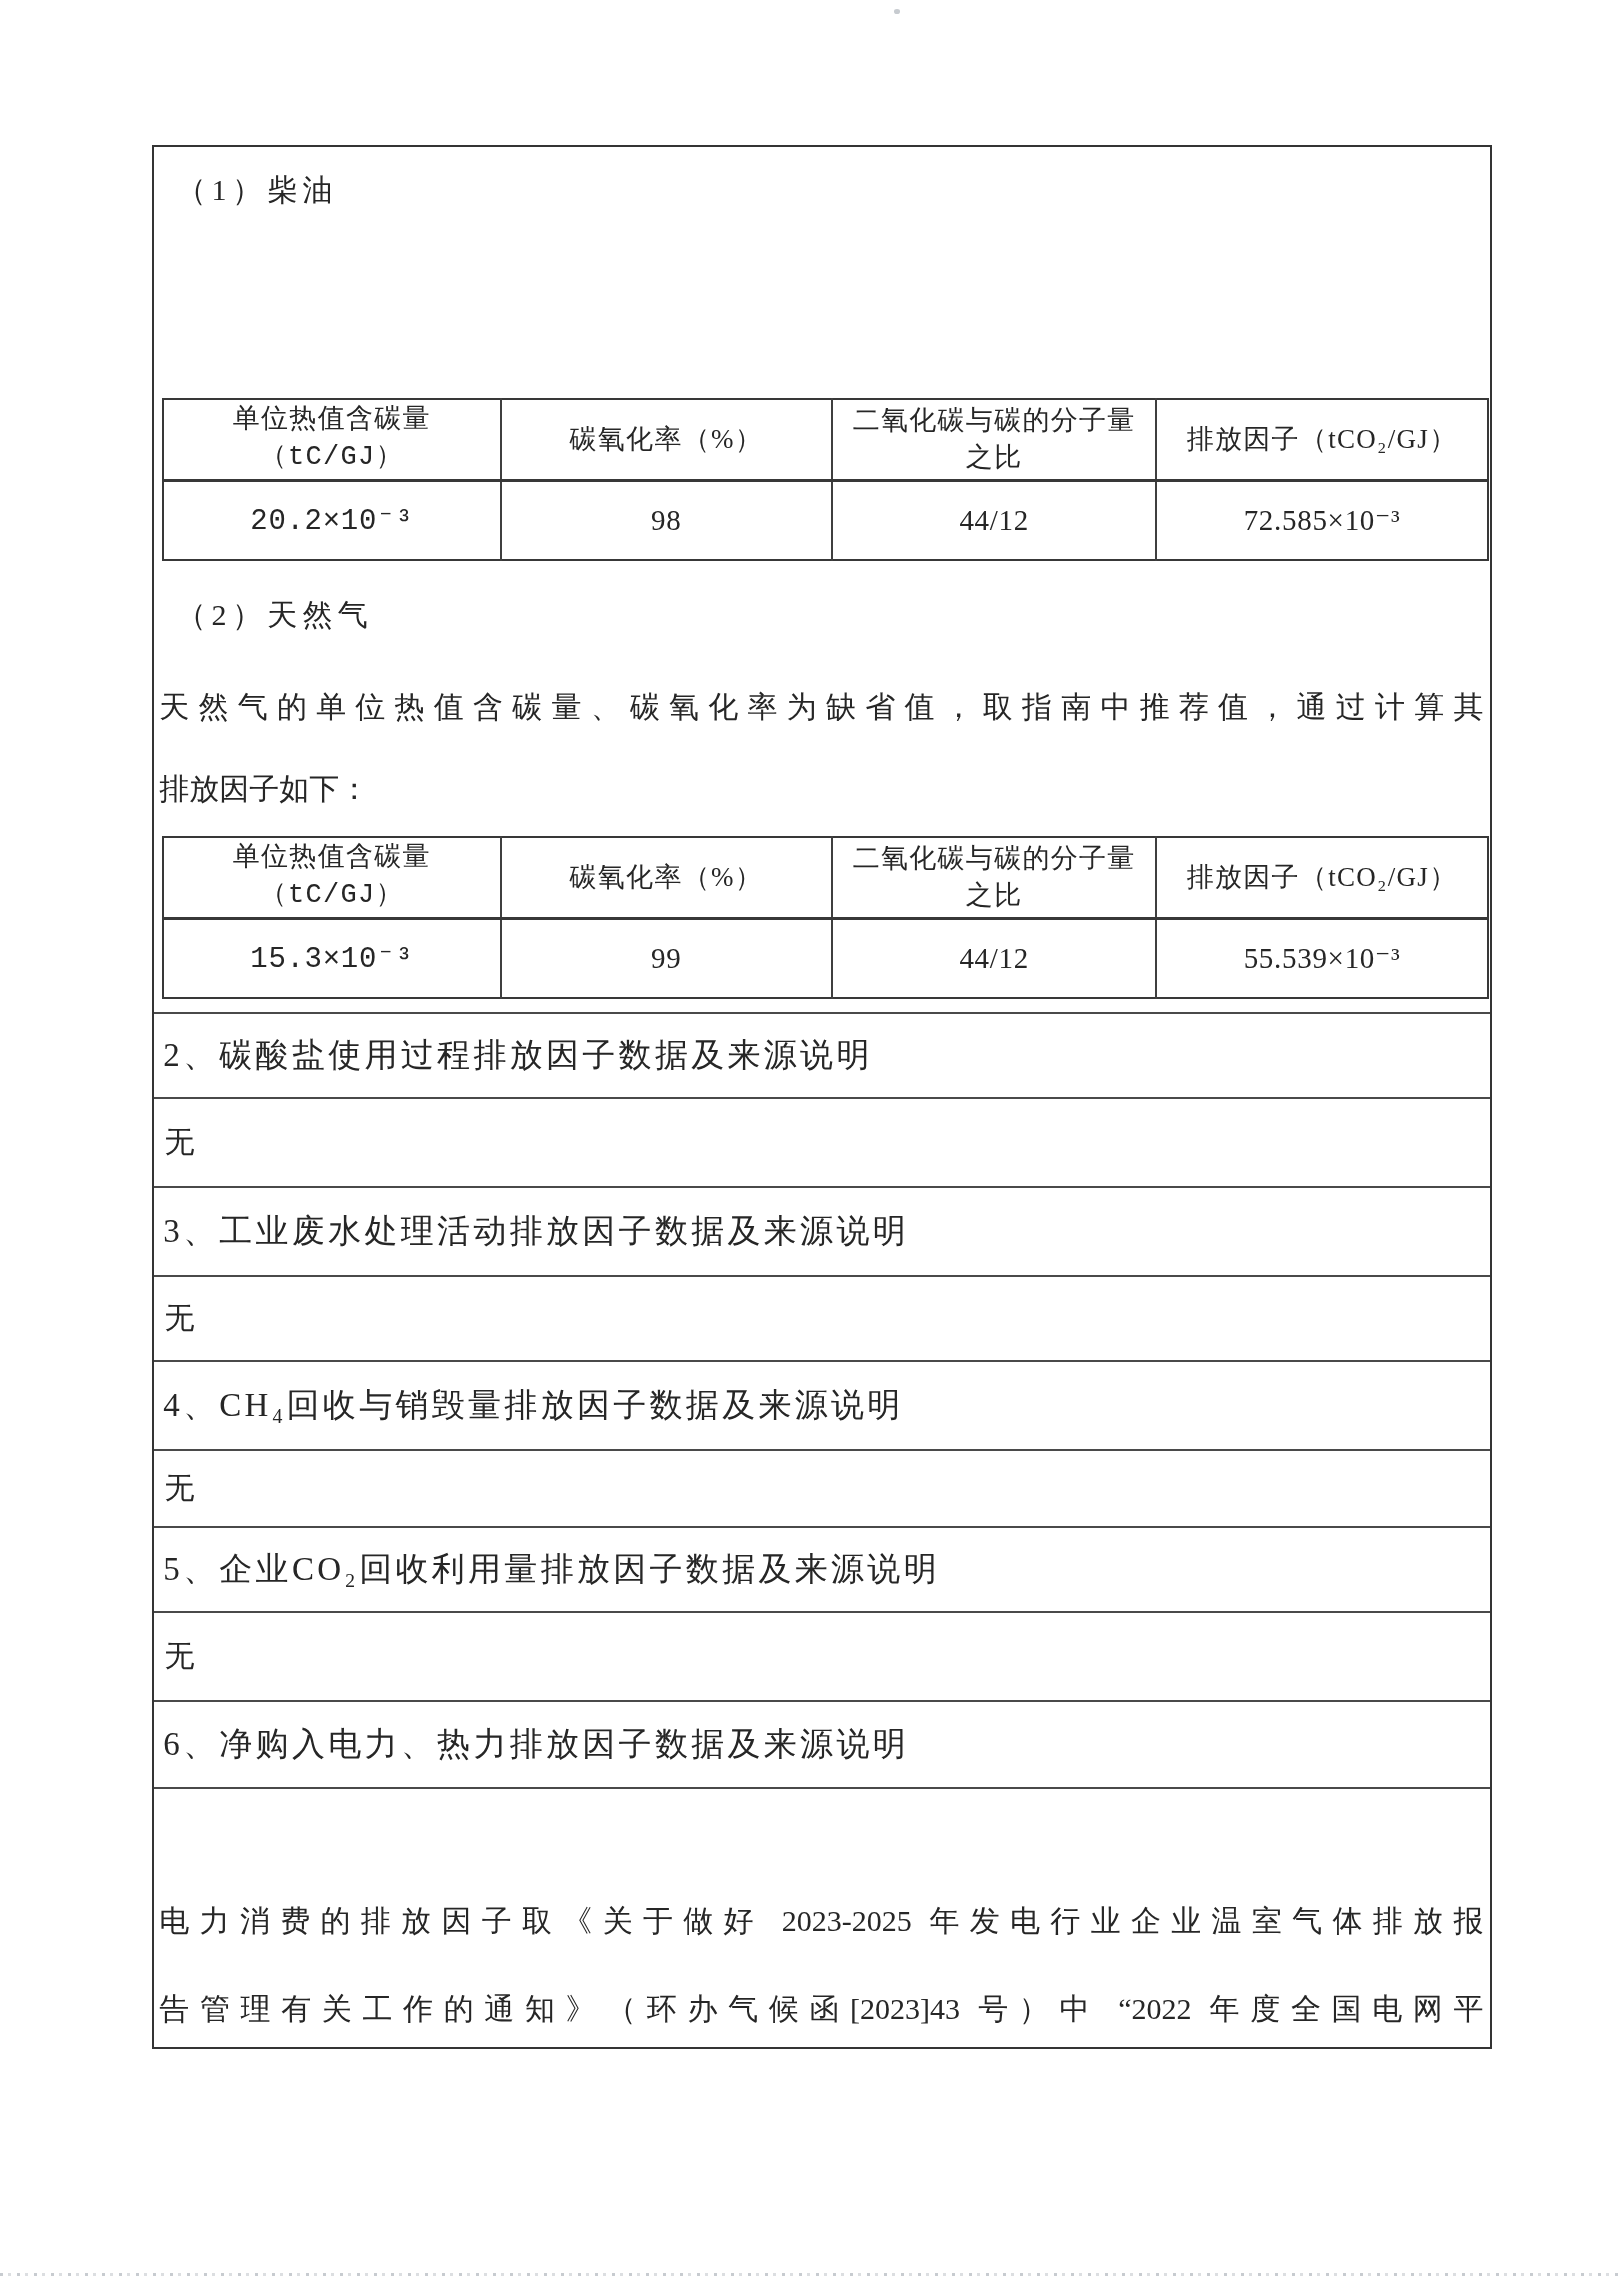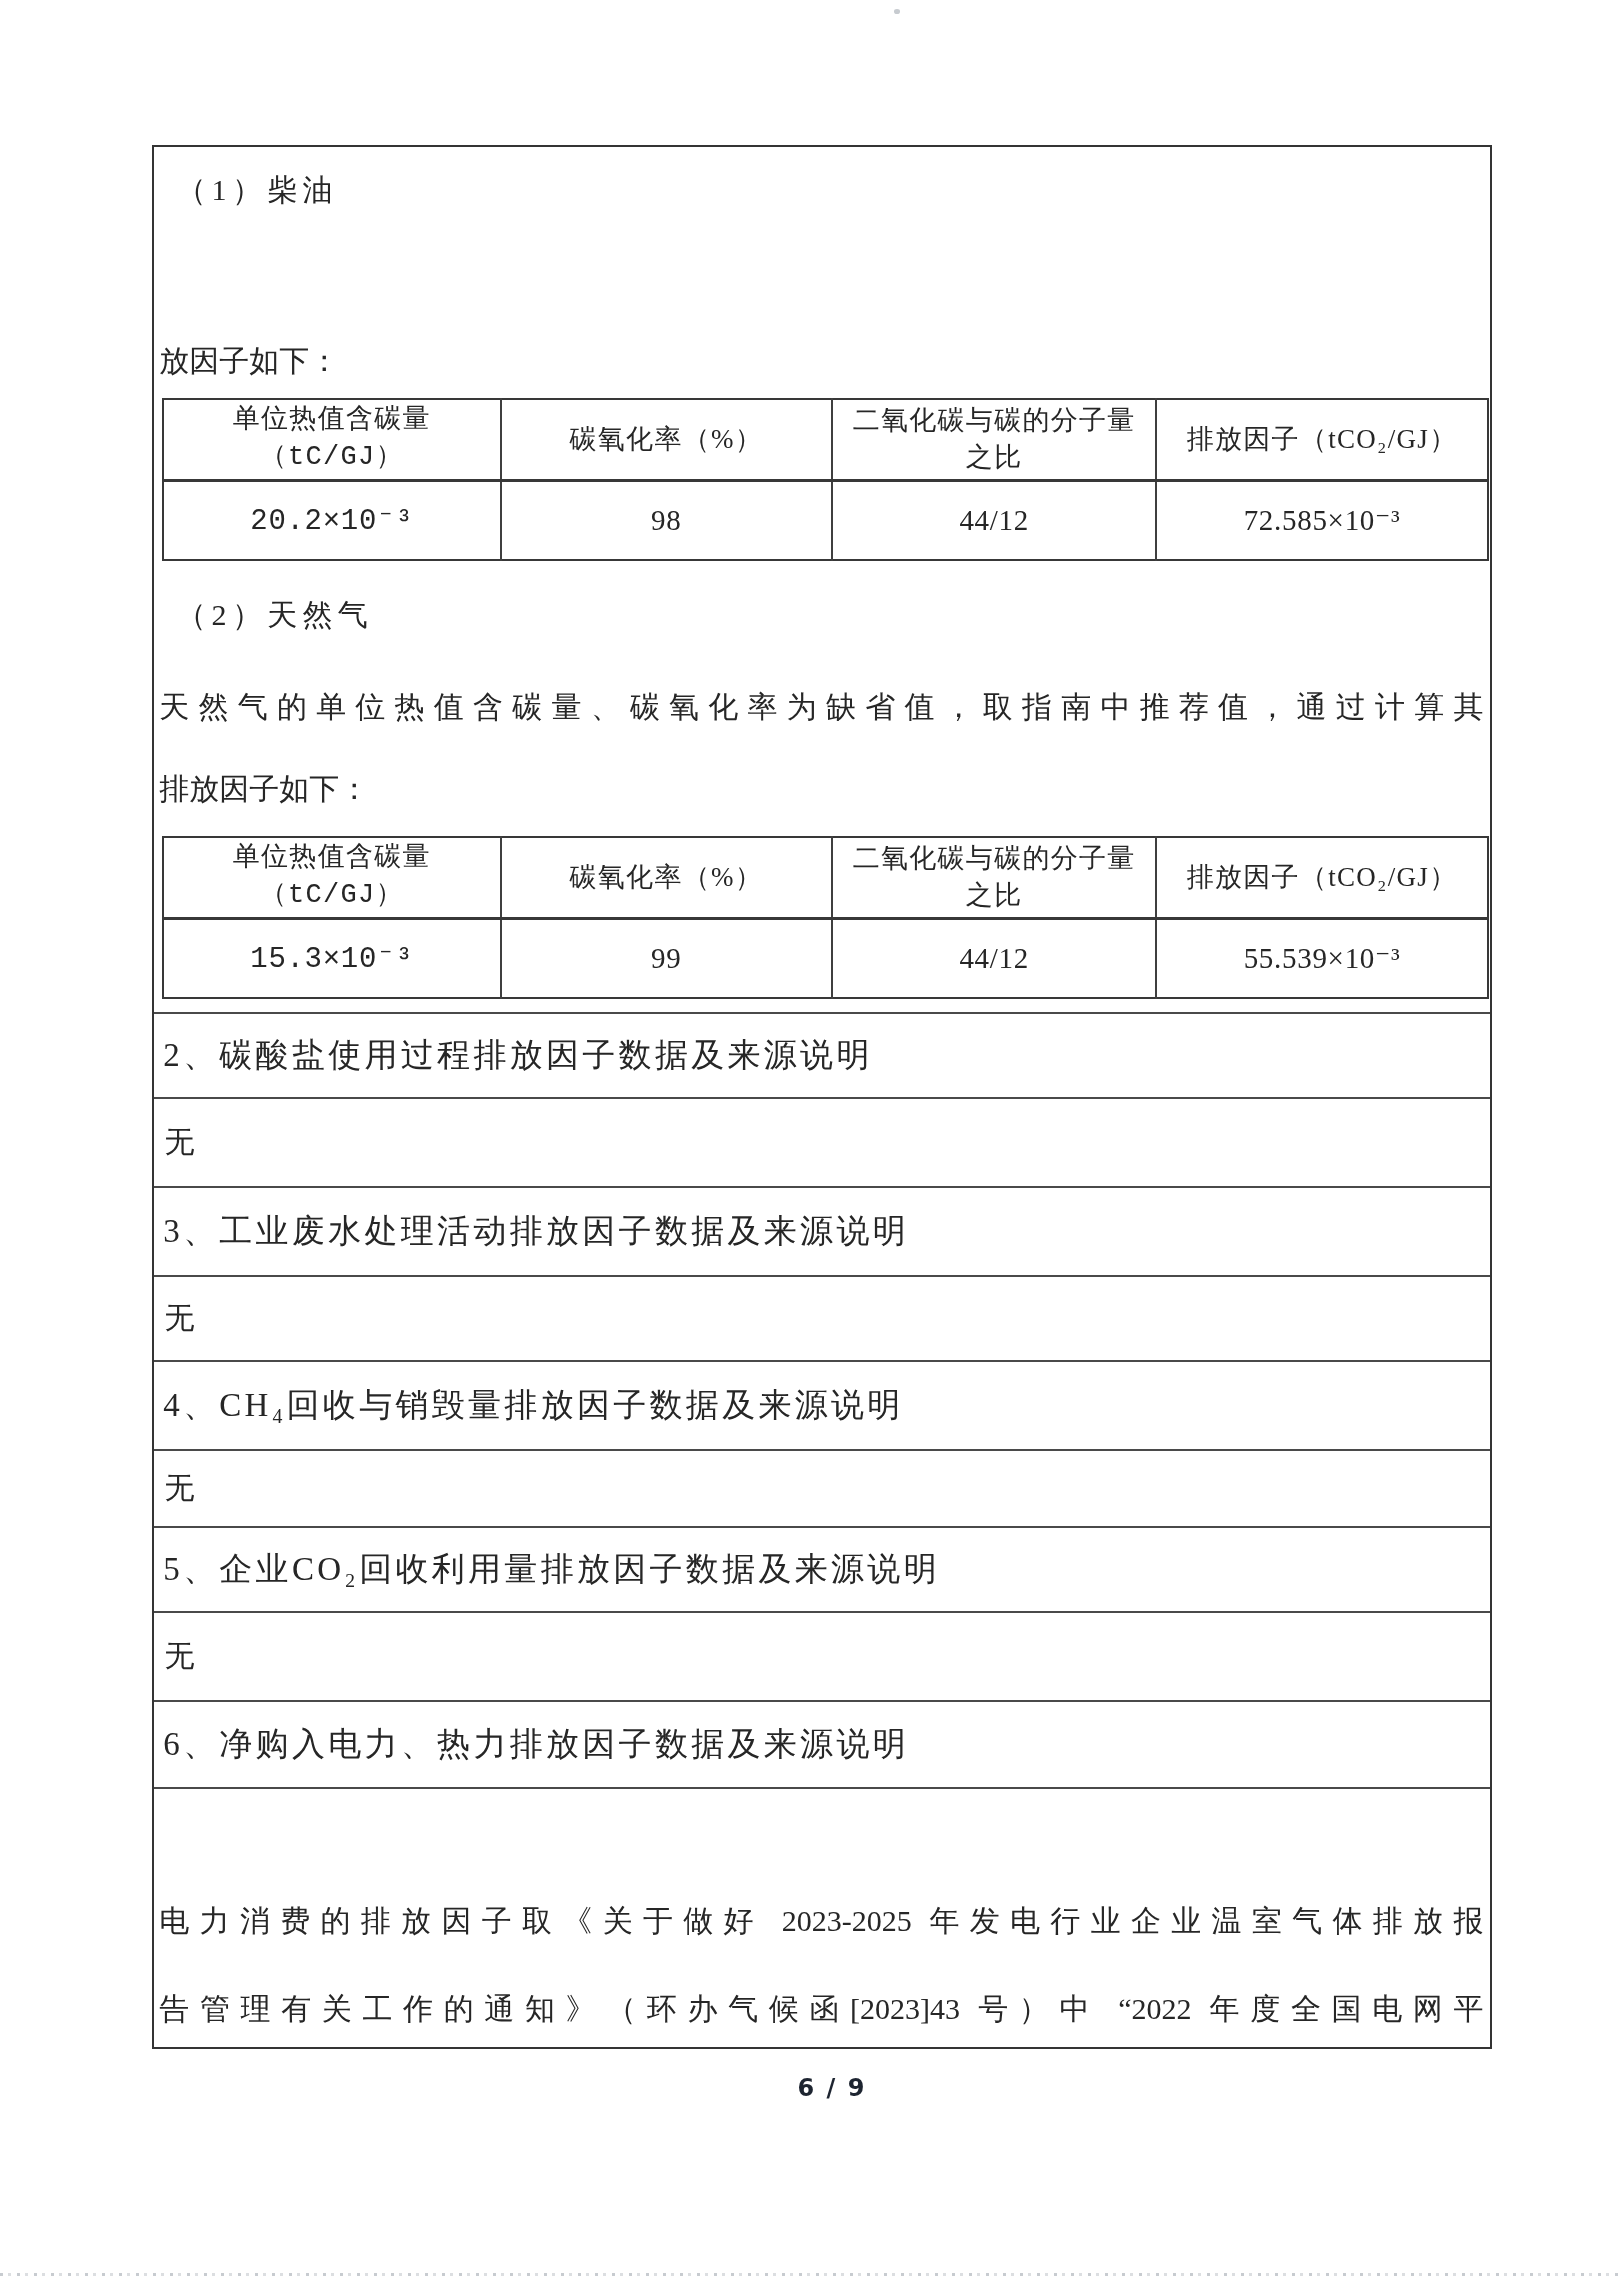--- a/index.html
+++ b/index.html
@@ -83,21 +83,20 @@
 
 <div class="page">
 
   <span class="artifact-dot"></span>
 
   <div class="doc-box">
 
     <div class="fuel-section">
 
       <div class="t-line sub-heading" style="top:23px">（1）柴油</div>
-      <div class="t-line" style="top:194px">放因子如下：</div>
 
       <table class="ef-table" style="top:251px">
         <colgroup>
             <col style="width:25.5%">
             <col style="width:25%">
             <col style="width:24.5%">
             <col style="width:25%">
           </colgroup>
         <tbody>
             <tr class="ef-head">
@@ -197,18 +196,17 @@
 
     <div class="row row-heading" style="height:87px">6、净购入电力、热力排放因子数据及来源说明</div>
 
     <div class="row power-section" style="height:259px; align-items:flex-start">
       <div class="t-line fill" style="top:112px">电力消费的排放因子取《关于做好 2023-2025 年发电行业企业温室气体排放报</div>
       <div class="t-line fill" style="top:200px">告管理有关工作的通知》（环办气候函[2023]43 号）中 “2022 年度全国电网平</div>
     </div>
 
   </div>
 
-  <div class="page-footer">6 / 9</div>
 
   <span class="scan-edge-bottom"></span>
 
 </div>
 
 
 </body></html>

